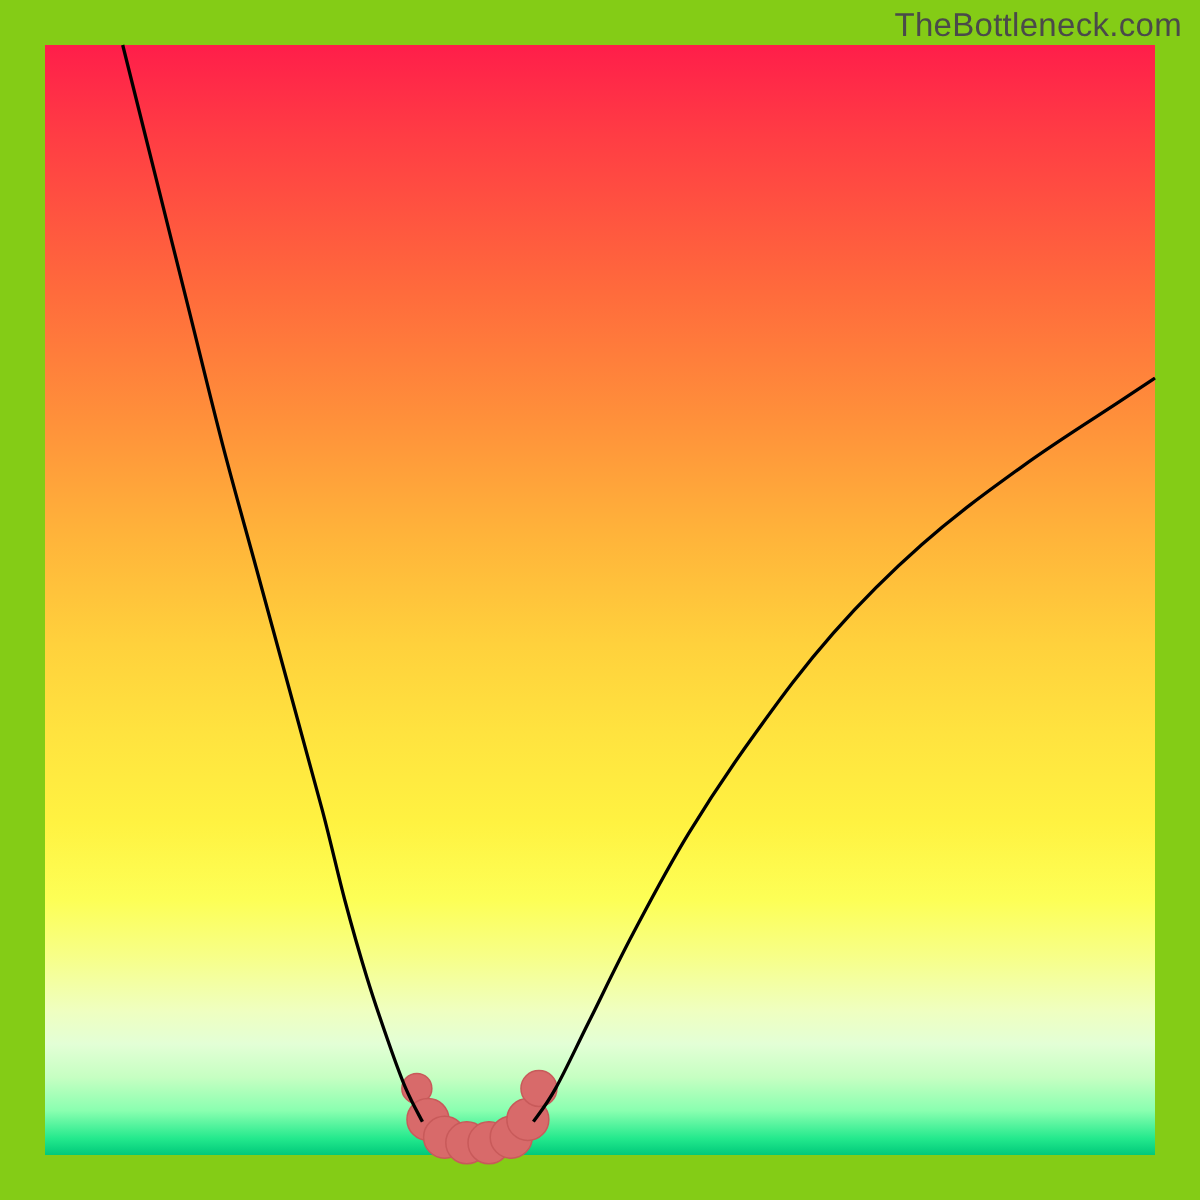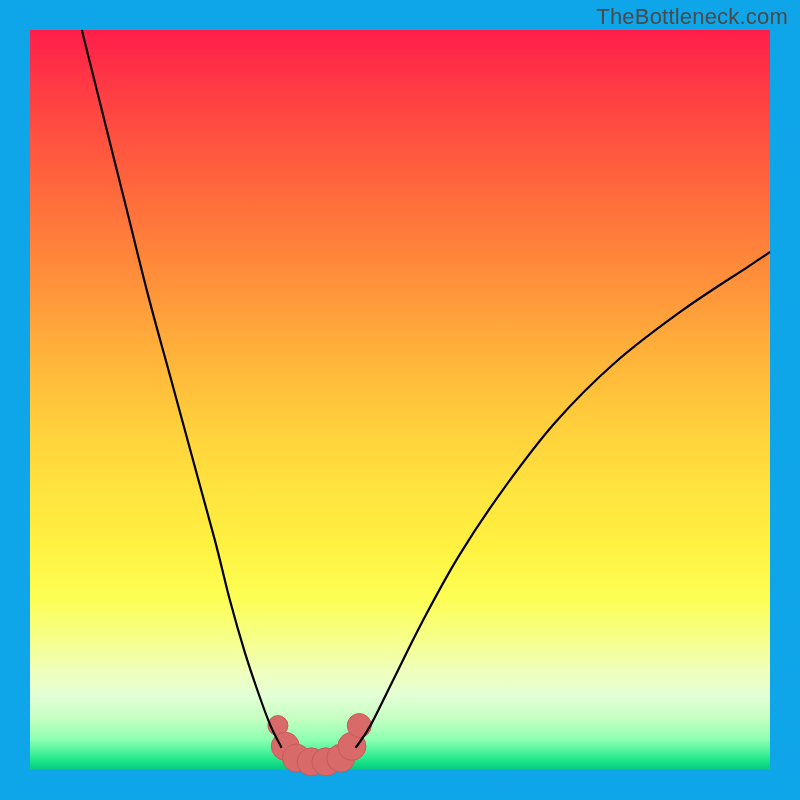--- a/index.html
+++ b/index.html
@@ -10,21 +10,21 @@
     background: #000;
     overflow: hidden;
     font-family: Arial, Helvetica, sans-serif;
   }
   .frame {
     position: absolute;
     left: 0;
     top: 0;
     width: 800px;
     height: 800px;
-    background: #0ea5e9;
+    background: #84cc16;
   }
   .plot {
     position: absolute;
     left: 30px;
     top: 30px;
     width: 740px;
     height: 740px;
     background: linear-gradient(to bottom,
       #ff1e4a 0%,
       #ff3c44 8%,

